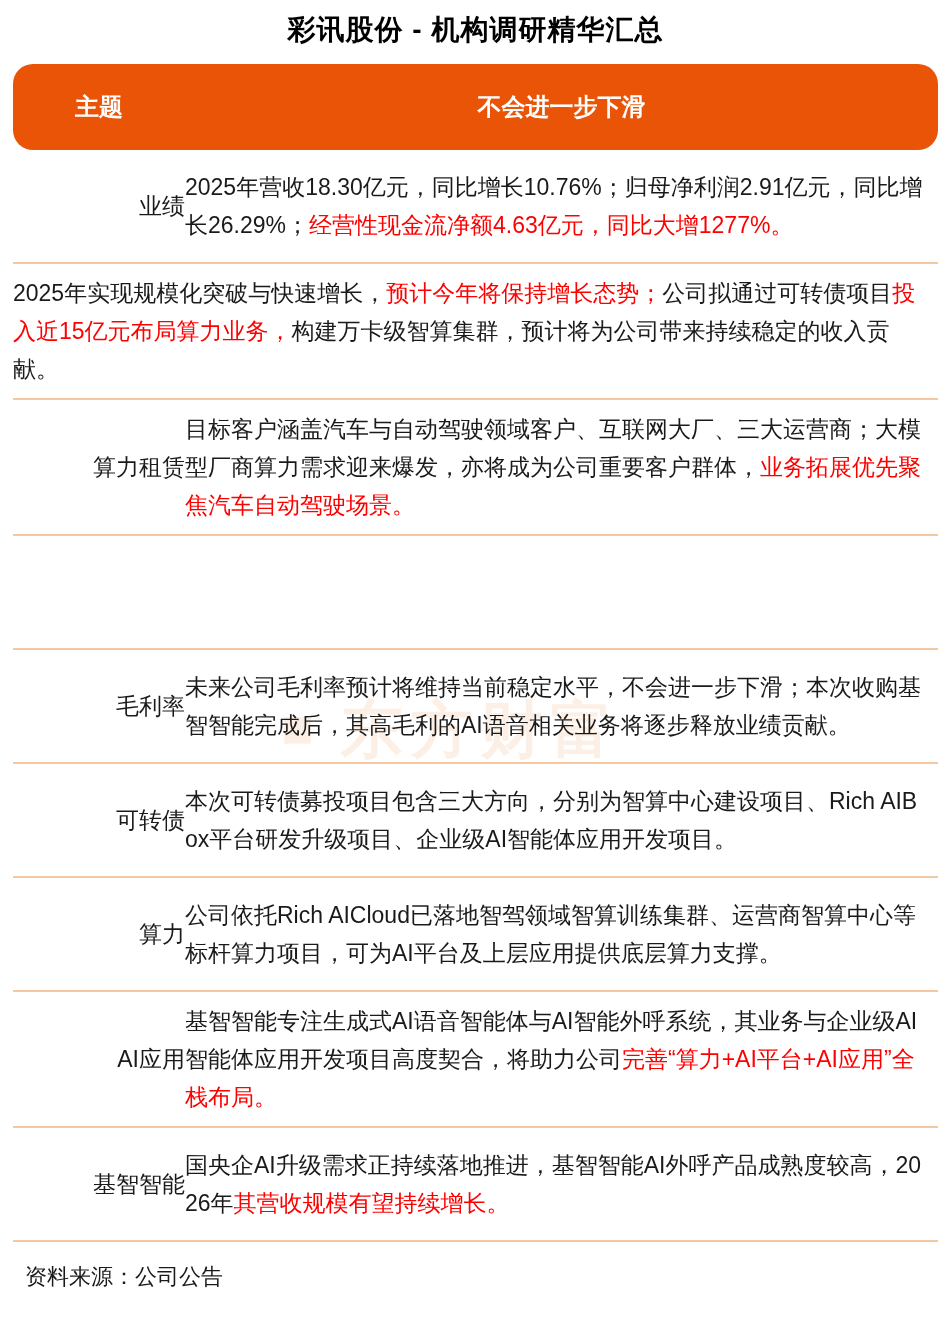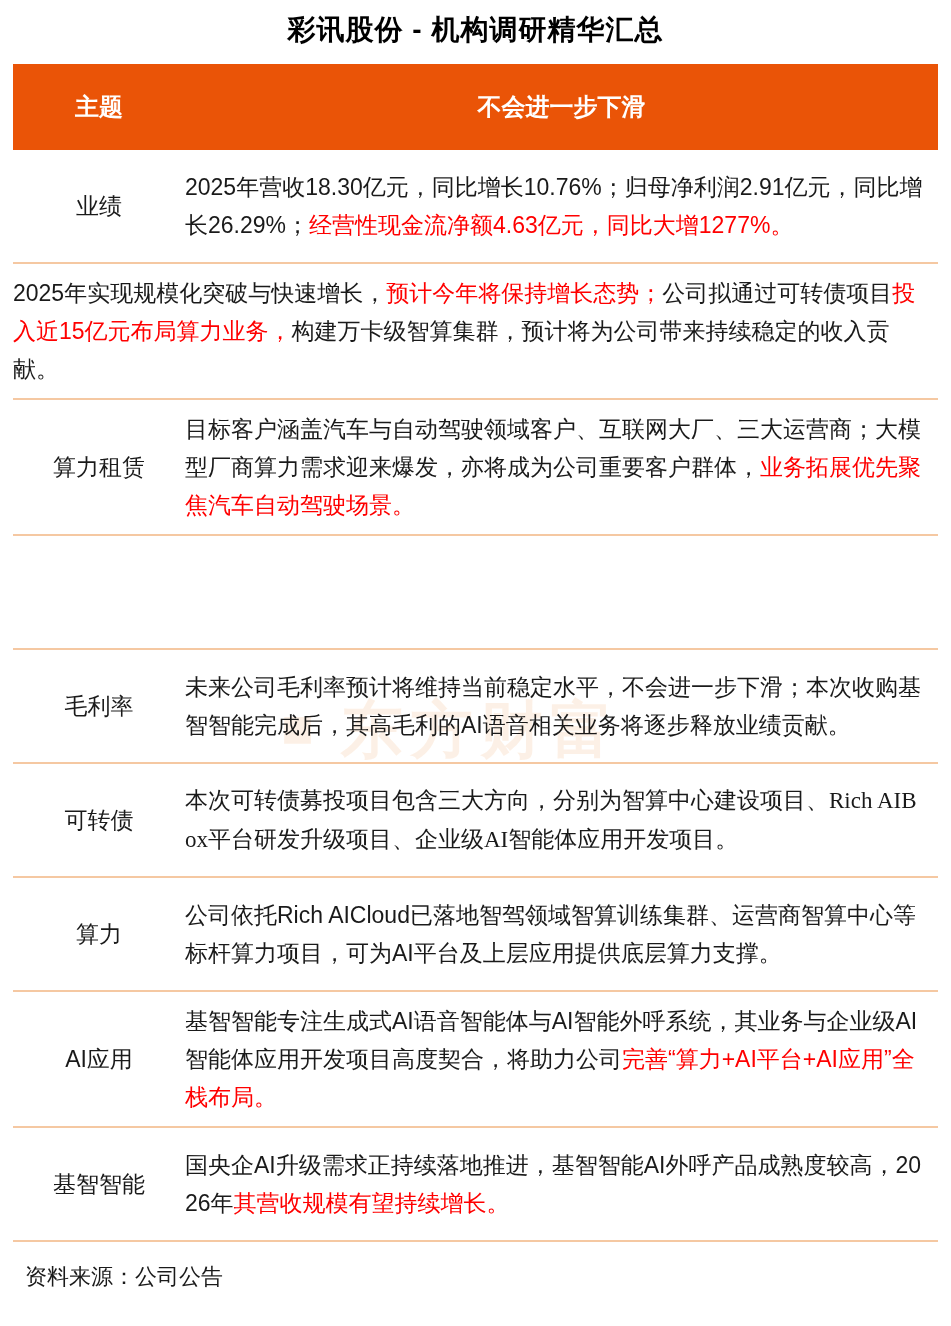--- a/index.html
+++ b/index.html
@@ -42,21 +42,21 @@
   }
   .row {
     display: flex;
     align-items: center;
     min-height: 114px;
     padding: 10px 0;
   }
   .row-divider { border-bottom: 2px solid #F5C8A2; }
   .topic-cell {
     width: 172px;
-    text-align: center;
+    text-align: right;
     font-size: 23px;
     color: #1A1A1A;
     flex-shrink: 0;
   }
   .content-cell {
     flex: 1;
     padding-right: 12px;
     font-size: 23px;
     line-height: 38px;
     color: #1A1A1A;
@@ -90,21 +90,21 @@
 </style>
 </head>
 <body>
 
 <div class="watermark"><span class="wm-mark">◆</span><span>东方财富</span></div>
 
 <div class="page-title">彩讯股份 - 机构调研精华汇总</div>
 
 <div class="table-wrap">
 
-  <div class="table-header" style="background: rgb(234, 84, 7);">
+  <div class="table-header" style="background: rgb(234, 84, 7); border-radius: 20px;">
     <div class="h-topic">主题</div>
     <div class="h-content">不会进一步下滑</div>
   </div>
 
   <div class="row row-divider" style="border-bottom-color: rgb(245, 200, 162);">
     <div class="topic-cell">业绩</div>
     <div class="content-cell"><span style="color: rgb(26, 26, 26);">2025年营收18.30亿元，同比增长10.76%；归母净利润2.91亿元，同比增长26.29%；</span><span style="color: rgb(255, 0, 0);">经营性现金流净额4.63亿元，同比大增1277%。</span></div>
   </div>
 
   <div class="row row-divider" style="border-bottom-color: rgb(245, 200, 162);">
@@ -119,21 +119,21 @@
   <div class="row row-divider" style="border-bottom-color: rgb(245, 200, 162);">
   </div>
 
   <div class="row row-divider" style="border-bottom-color: rgb(245, 200, 162);">
     <div class="topic-cell">毛利率</div>
     <div class="content-cell"><span style="color: rgb(26, 26, 26);">未来公司毛利率预计将维持当前稳定水平，不会进一步下滑；本次收购基智智能完成后，其高毛利的AI语音相关业务将逐步释放业绩贡献。</span></div>
   </div>
 
   <div class="row row-divider" style="border-bottom-color: rgb(245, 200, 162);">
     <div class="topic-cell">可转债</div>
-    <div class="content-cell"><span style="color: rgb(26, 26, 26); font-family: Liberation Serif, serif;">本次可转债募投项目包含三大方向，分别为智算中心建设项目、Rich AIBox平台研发升级项目、企业级AI智能体应用开发项目。</span></div>
+    <div class="content-cell"><span style="color: rgb(26, 26, 26);">本次可转债募投项目包含三大方向，分别为智算中心建设项目、Rich AIBox平台研发升级项目、企业级AI智能体应用开发项目。</span></div>
   </div>
 
   <div class="row row-divider" style="border-bottom-color: rgb(245, 200, 162);">
     <div class="topic-cell">算力</div>
     <div class="content-cell"><span style="color: rgb(26, 26, 26);">公司依托Rich AICloud已落地智驾领域智算训练集群、运营商智算中心等标杆算力项目，可为AI平台及上层应用提供底层算力支撑。</span></div>
   </div>
 
   <div class="row row-divider" style="border-bottom-color: rgb(245, 200, 162);">
     <div class="topic-cell">AI应用</div>
     <div class="content-cell"><span style="color: rgb(26, 26, 26);">基智智能专注生成式AI语音智能体与AI智能外呼系统，其业务与企业级AI智能体应用开发项目高度契合，将助力公司</span><span style="color: rgb(255, 0, 0);">完善“算力+AI平台+AI应用”全栈布局。</span></div>

